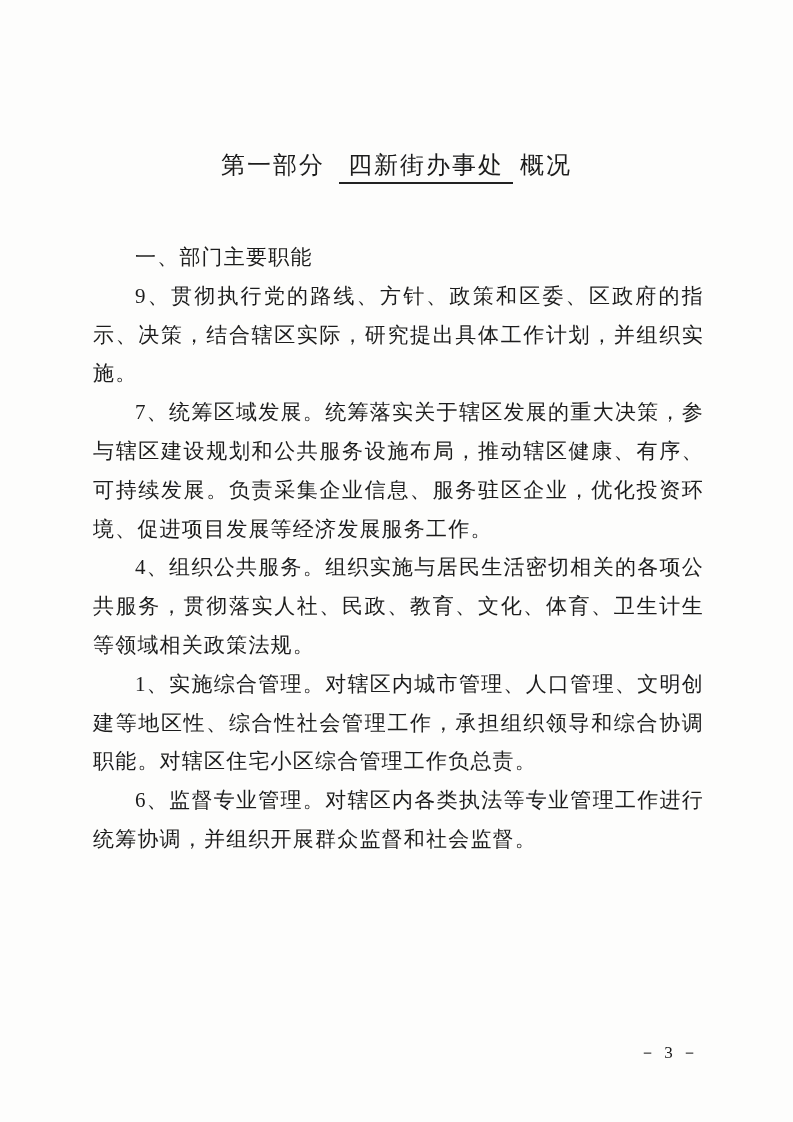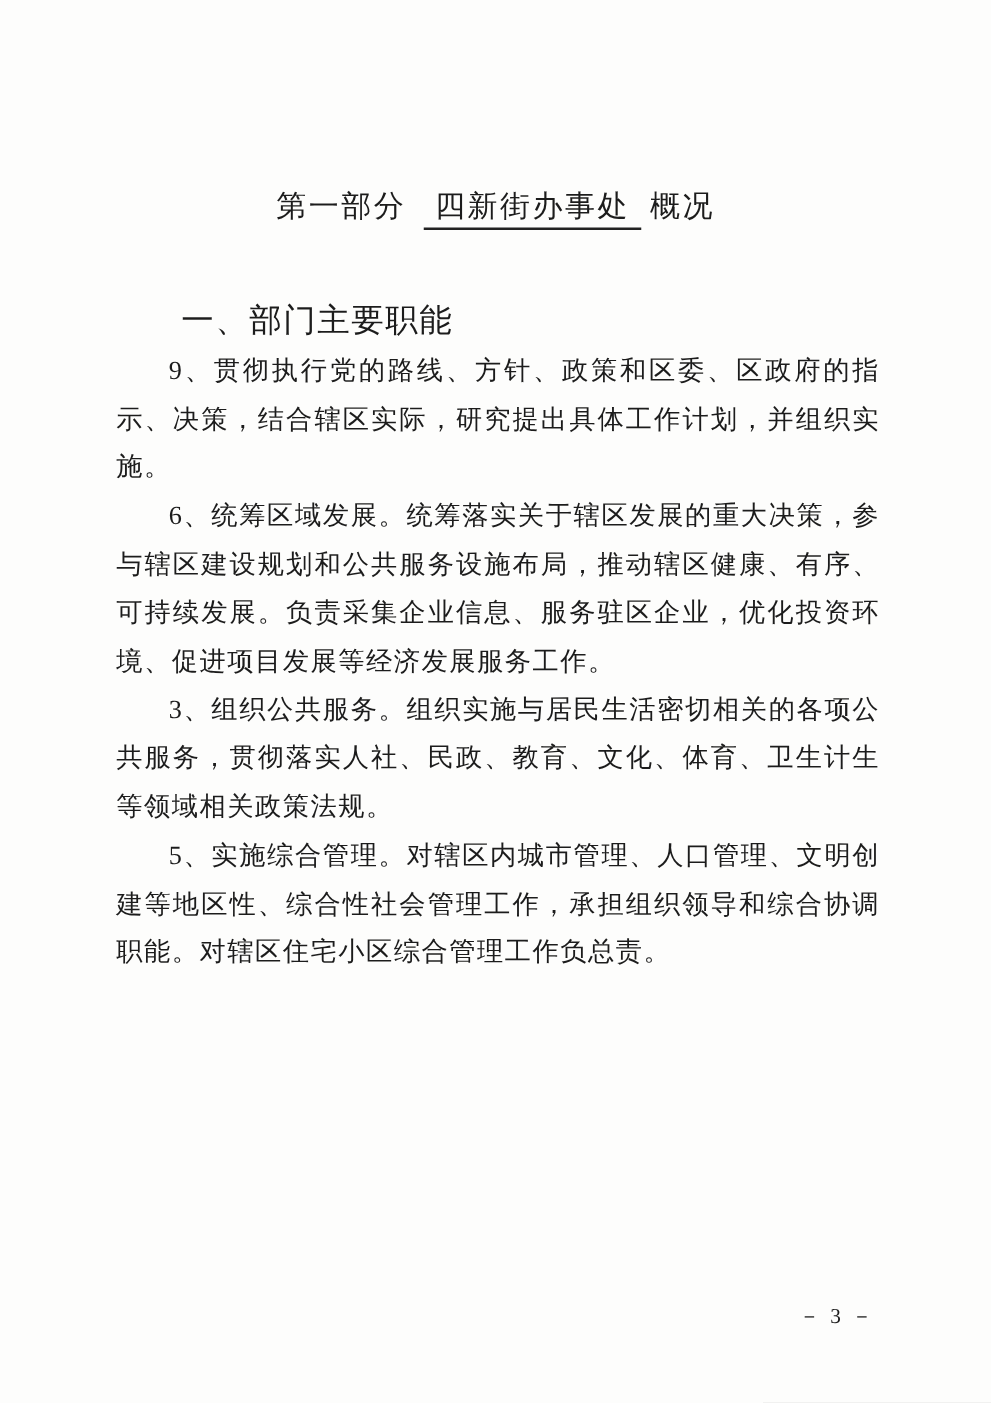--- a/index.html
+++ b/index.html
@@ -44,21 +44,21 @@
     left: 93px;
     width: 611px;
     font-size: 21px;
     line-height: 38.8px;
     letter-spacing: 1.2px;
     text-align: justify;
   }
   .section-heading {
     text-indent: 2em;
     margin: 0;
-    font-size: 26px;
+    font-size: 21px;
     font-weight: normal;
   }
   .doc-body p {
     margin: 0;
     text-indent: 2em;
   }
   .page-number {
     position: absolute;
     top: 1041px;
     right: 93px;
@@ -71,20 +71,21 @@
 
 <div class="page">
 
   <div class="doc-title">
     <span class="title-prefix">第一部分</span><span class="title-underlined">四新街办事处</span><span class="title-suffix">概况</span>
   </div>
 
   <div class="doc-body">
     <h2 class="section-heading">一、部门主要职能</h2>
     <p>9、贯彻执行党的路线、方针、政策和区委、区政府的指示、决策，结合辖区实际，研究提出具体工作计划，并组织实施。</p>
-    <p>6、统筹区域发展。统筹落实关于辖区发展的重大决策，参与辖区建设规划和公共服务设施布局，推动辖区健康、有序、可持续发展。负责采集企业信息、服务驻区企业，优化投资环境、促进项目发展等经济发展服务工作。</p>
-    <p>3、组织公共服务。组织实施与居民生活密切相关的各项公共服务，贯彻落实人社、民政、教育、文化、体育、卫生计生等领域相关政策法规。</p>
-    <p>5、实施综合管理。对辖区内城市管理、人口管理、文明创建等地区性、综合性社会管理工作，承担组织领导和综合协调职能。对辖区住宅小区综合管理工作负总责。</p>
+    <p>7、统筹区域发展。统筹落实关于辖区发展的重大决策，参与辖区建设规划和公共服务设施布局，推动辖区健康、有序、可持续发展。负责采集企业信息、服务驻区企业，优化投资环境、促进项目发展等经济发展服务工作。</p>
+    <p>4、组织公共服务。组织实施与居民生活密切相关的各项公共服务，贯彻落实人社、民政、教育、文化、体育、卫生计生等领域相关政策法规。</p>
+    <p>1、实施综合管理。对辖区内城市管理、人口管理、文明创建等地区性、综合性社会管理工作，承担组织领导和综合协调职能。对辖区住宅小区综合管理工作负总责。</p>
+    <p>6、监督专业管理。对辖区内各类执法等专业管理工作进行统筹协调，并组织开展群众监督和社会监督。</p>
   </div>
 
   <div class="page-number">－ 3 －</div>
 
 </div>
 
 </body></html>

